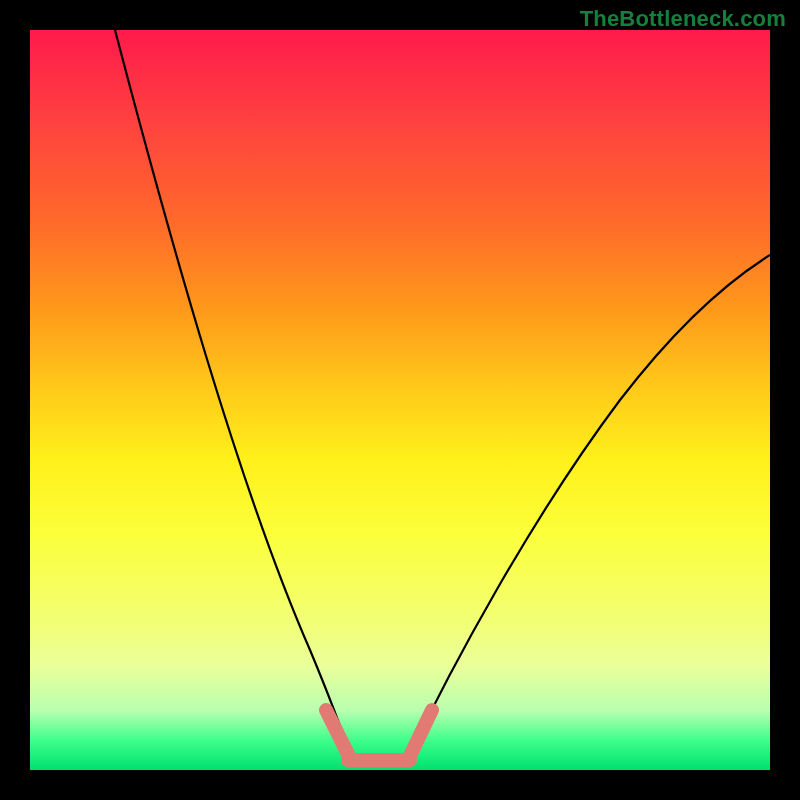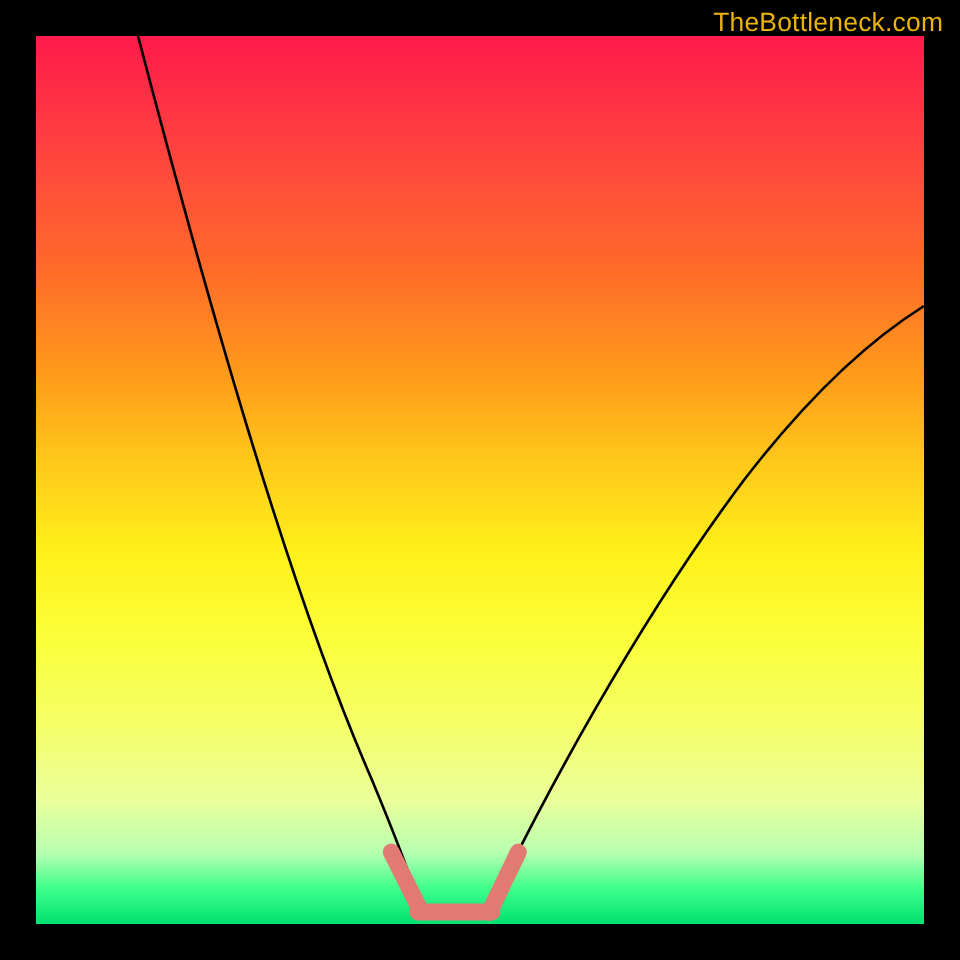--- a/index.html
+++ b/index.html
@@ -35,23 +35,23 @@
       #eaff9a 86%,
       #b8ffb0 92%,
       #3eff8a 96%,
       #00e070 100%
     );
   }
   .watermark {
     position: absolute;
     top: 6px;
     right: 14px;
-    color: #eab308;
+    color: #15803d;
     font-size: 22px;
-    font-weight: 400;
+    font-weight: 700;
     letter-spacing: 0.2px;
     user-select: none;
   }
   svg.curves {
     position: absolute;
     inset: 0;
   }
 </style>
 </head>
 <body>

